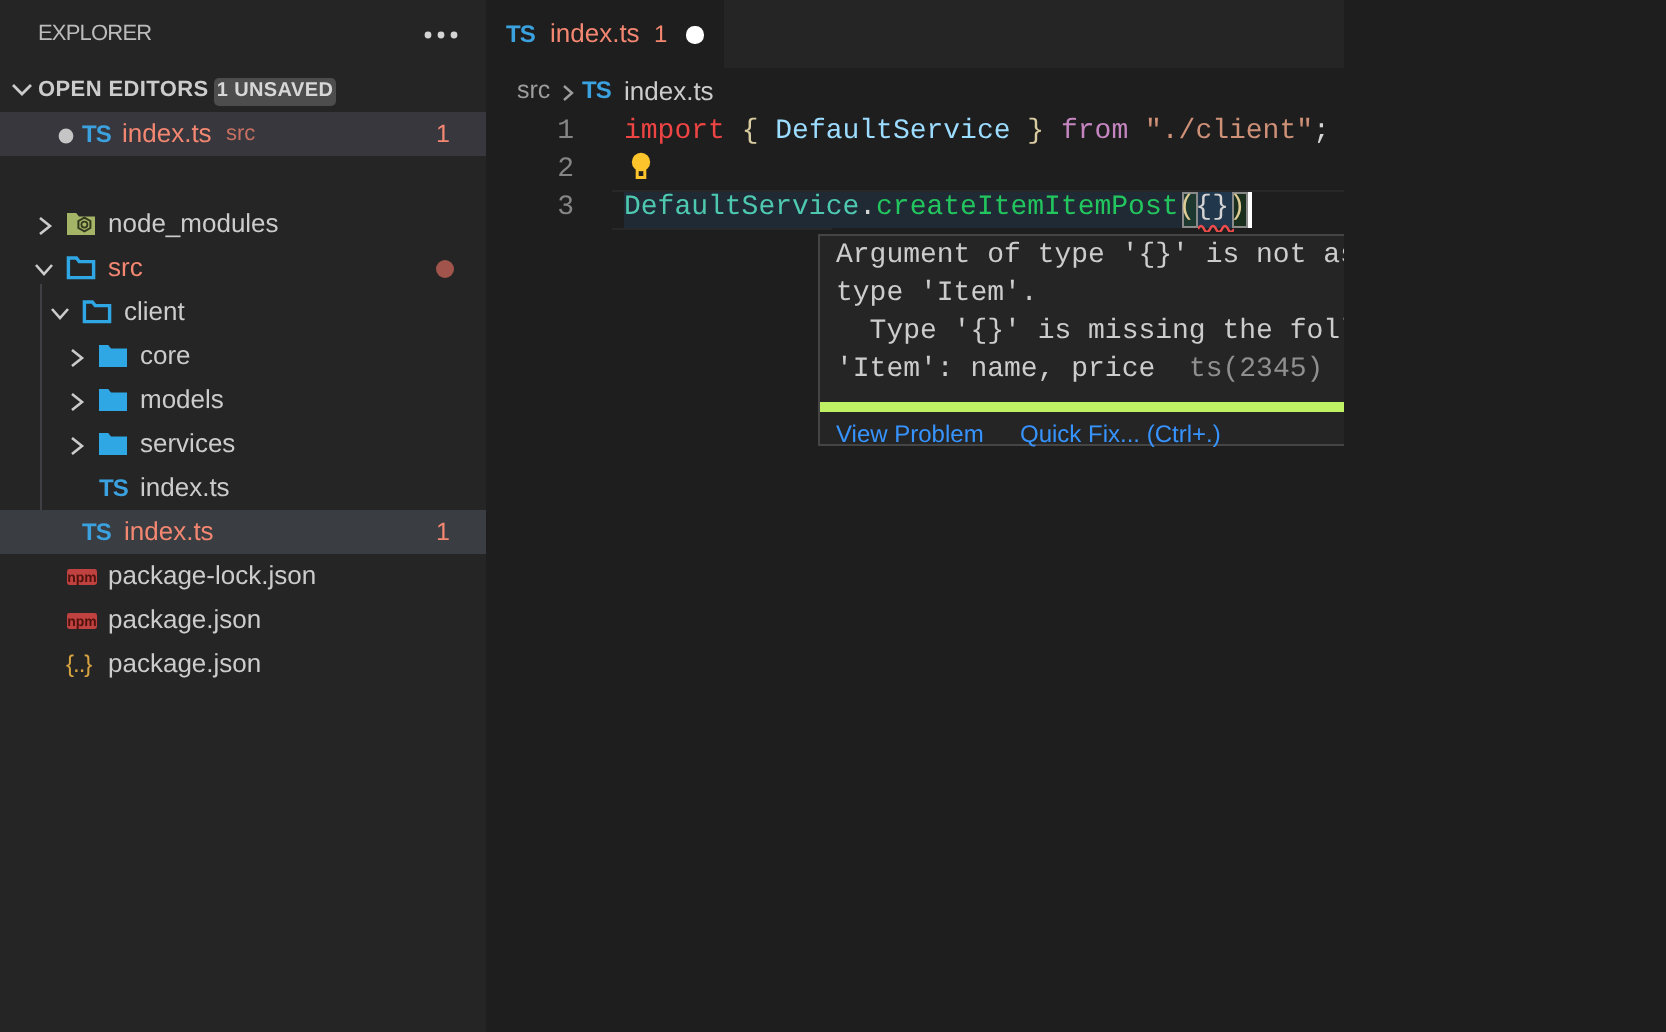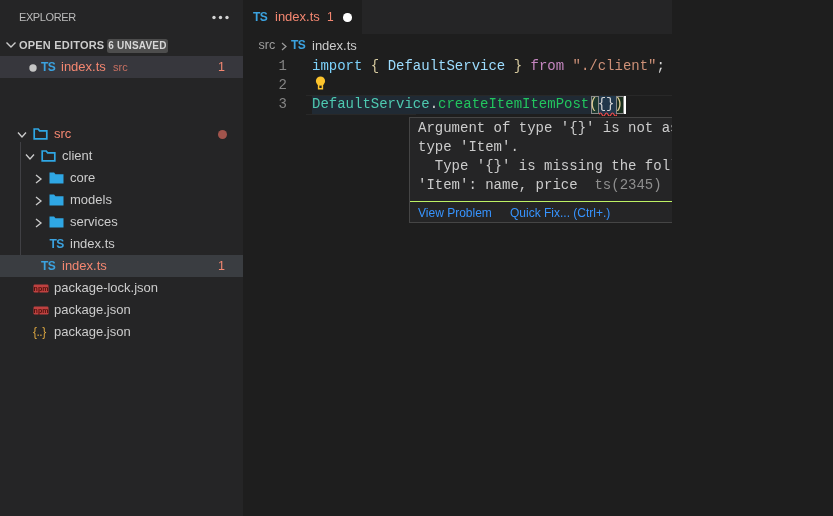--- a/index.html
+++ b/index.html
@@ -21,56 +21,67 @@
 
 #tabbar { position:absolute; left:243px; top:0; width:590px; height:34px; background:#252526; }
 #activetab { position:absolute; left:243px; top:0; width:119px; height:34px; background:#1e1e1e; }
 #breadcrumb { position:absolute; left:243px; top:34px; width:590px; height:23px; background:#1e1e1e; color:#9d9d9d; font-size:12.5px; line-height:23px; }
 .lnum { position:absolute; width:22px; text-align:right; font-family:"Liberation Mono",monospace; font-size:14px; line-height:19px; color:#858585; }
 .codeline { position:absolute; left:312px; font-family:"Liberation Mono",monospace; font-size:14px; line-height:19px; white-space:pre; color:#d4d4d4; }
 
 
 #hover { position:absolute; left:409px; top:117px; width:426px; height:106px; background:#252526; border:1px solid #454545; z-index:20; }
 #hover .tl { position:absolute; left:8px; font-family:"Liberation Mono",monospace; font-size:14px; line-height:19px; white-space:pre; color:#cccccc; }
-#hoveracts { position:absolute; left:0; top:83px; width:100%; height:22px; border-top:1px solid #bef264; font-size:12px; line-height:22px; color:#3794ff; }
+#hoveracts { position:absolute; left:0; top:83px; width:100%; height:22px; border-top:5px solid #bef264; font-size:12px; line-height:22px; color:#3794ff; }
 </style>
 </head>
 <body>
 <div id="app">
 
   <div id="sidebar"></div>
 
   <div class="abs" style="left:19px; top:10px; width:100px; height:15px; color:#bbbbbb; font-size:11px; letter-spacing:-0.4px; line-height:15px;">EXPLORER</div>
   <svg class="abs" style="left:210px; top:11px;" width="22" height="13" viewBox="0 0 22 13">
       <circle cx="4" cy="6.5" r="1.7" fill="#d4d4d4"></circle>
       <circle cx="10.5" cy="6.5" r="1.7" fill="#d4d4d4"></circle>
       <circle cx="17" cy="6.5" r="1.7" fill="#d4d4d4"></circle>
     </svg>
 
   <div class="sechead" style="top:34px;">
     <svg class="chev" style="left:5px; top:7px;" width="12" height="9" viewBox="0 0 12 9">
         <path d="M1.5 1.5 L6 6 L10.5 1.5" stroke="#cccccc" stroke-width="1.4" fill="none"></path>
       </svg>
     <span class="lbl" style="letter-spacing:0.2px;">OPEN EDITORS</span>
-    <div class="abs" style="left:107px; top:4.5px; width:61px; height:14.5px; background:#4d4d4d; border-radius:2.5px; color:#d7d7d7; font-size:10px; font-weight:bold; line-height:14.5px; text-align:center; letter-spacing:0.2px;">6 UNSAVED</div>
+    <div class="abs" style="left:107px; top:4.5px; width:61px; height:14.5px; background:#4d4d4d; border-radius:2.5px; color:#d7d7d7; font-size:10px; font-weight:bold; line-height:14.5px; text-align:center; letter-spacing:0.2px;">1 UNSAVED</div>
   </div>
 
   <div class="row" style="top:56px; background:#37373d;">
     <svg class="abs" style="left:28.5px; top:7.5px;" width="8" height="8" viewBox="0 0 8 8">
         <circle cx="4" cy="4" r="3.7" fill="#c5c5c5"></circle>
       </svg>
     <span class="tsicon" style="left:41px;">TS</span>
     <span class="nm err" style="left:61px;">index.ts</span>
     <span class="nm" style="left:113px; font-size:11px; color:rgba(231,124,106,0.82);">src</span>
     <span class="nm err" style="left:218px; font-size:12.5px;">1</span>
   </div>
 
 
   <div class="abs" style="left:20px; top:142px; width:1px; height:135px; background:#404044;"></div>
 
+  <div class="row" style="top:101px;">
+    <svg class="chev" style="left:18px; top:7px;" width="9" height="10" viewBox="0 0 9 10">
+        <path d="M2 1 L7 5 L2 9" stroke="#cccccc" stroke-width="1.3" fill="none"></path>
+      </svg>
+    <svg class="abs" style="left:33px; top:4px;" width="15" height="14" viewBox="0 0 15 14">
+      <path d="M0.5 1.5 h4.6 l1.4 1.8 h8 v9.2 h-14 z" fill="#a5b567"></path>
+      <path d="M9.2 3.8 l3 1.7 v3.5 l-3 1.7 l-3 -1.7 v-3.5 z" fill="none" stroke="#33391f" stroke-width="1"></path>
+      <circle cx="9.2" cy="7.3" r="1.5" fill="none" stroke="#33391f" stroke-width="0.9"></circle>
+    </svg>
+    <span class="nm" style="left:54px;">node_modules</span>
+  </div>
 
   <div class="row" style="top:123px;">
     <svg class="chev" style="left:17px; top:8px;" width="10" height="9" viewBox="0 0 10 9">
         <path d="M1 1.5 L5 6 L9 1.5" stroke="#cccccc" stroke-width="1.3" fill="none"></path>
       </svg>
     <svg class="abs" style="left:33px; top:4px;" width="15" height="14" viewBox="0 0 15 14">
       <path d="M1.2 2 h4 l1.4 1.8 h7.2 v8 h-12.6 z" fill="none" stroke="#2fa7e4" stroke-width="1.7"></path>
     </svg>
     <span class="nm err" style="left:54px;">src</span>
     <svg class="abs" style="left:218px; top:130px;" width="9" height="9" viewBox="0 0 9 9"></svg>
@@ -162,21 +173,21 @@
         <path d="M2 1 L6 4.5 L2 8" stroke="#9d9d9d" stroke-width="1.2" fill="none"></path>
       </svg>
     <span class="tsicon" style="left:48px; top:0; line-height:23px;">TS</span>
     <span class="abs" style="left:69px; color:#cccccc; font-size:13px;">index.ts</span>
   </div>
 
   <div class="lnum" style="left:265px; top:57px;">1</div>
   <div class="lnum" style="left:265px; top:76px;">2</div>
   <div class="lnum" style="left:265px; top:95px;">3</div>
 
-  <div class="codeline" style="top:57px;"><span style="color:#7dd3fc">import</span> <span style="color:#d8cba0">{</span> <span style="color:#9cdcfe">DefaultService</span> <span style="color:#d8cba0">}</span> <span style="color:#c586c0">from</span> <span style="color:#ce9178">"./client"</span>;</div>
+  <div class="codeline" style="top:57px;"><span style="color:#ef4444">import</span> <span style="color:#d8cba0">{</span> <span style="color:#9cdcfe">DefaultService</span> <span style="color:#d8cba0">}</span> <span style="color:#c586c0">from</span> <span style="color:#ce9178">"./client"</span>;</div>
 
   <svg class="abs" style="left:315px; top:76px;" width="11" height="15" viewBox="0 0 11 15">
     <circle cx="5.5" cy="5" r="4.6" fill="#fdc42c"></circle>
     <path d="M3.6 8.5 h3.8 v4.2 h-3.8 z" fill="none" stroke="#fdc42c" stroke-width="1.5"></path>
   </svg>
 
   <div class="abs" style="left:306px; top:94.5px; width:527px; height:1px; background:#282828;"></div>
   <div class="abs" style="left:306px; top:113.8px; width:110px; height:1px; background:#282828;"></div>
   <div class="abs" style="left:312px; top:96px; width:304px; height:17.5px; background:rgba(38,79,120,0.25);"></div>
   <div class="abs" style="left:598.5px; top:96px; width:17.5px; height:17.5px; background:rgba(38,79,120,0.35);"></div>

